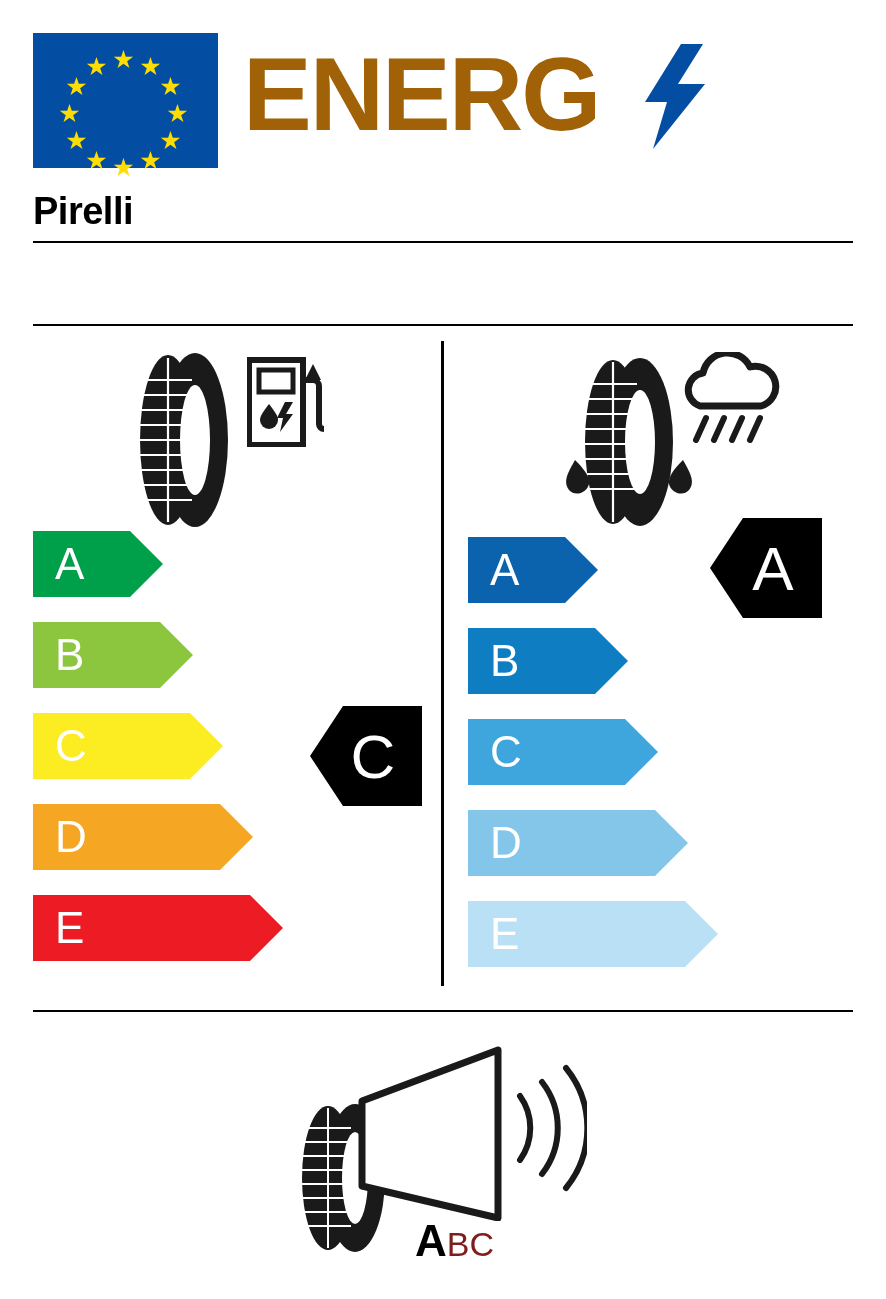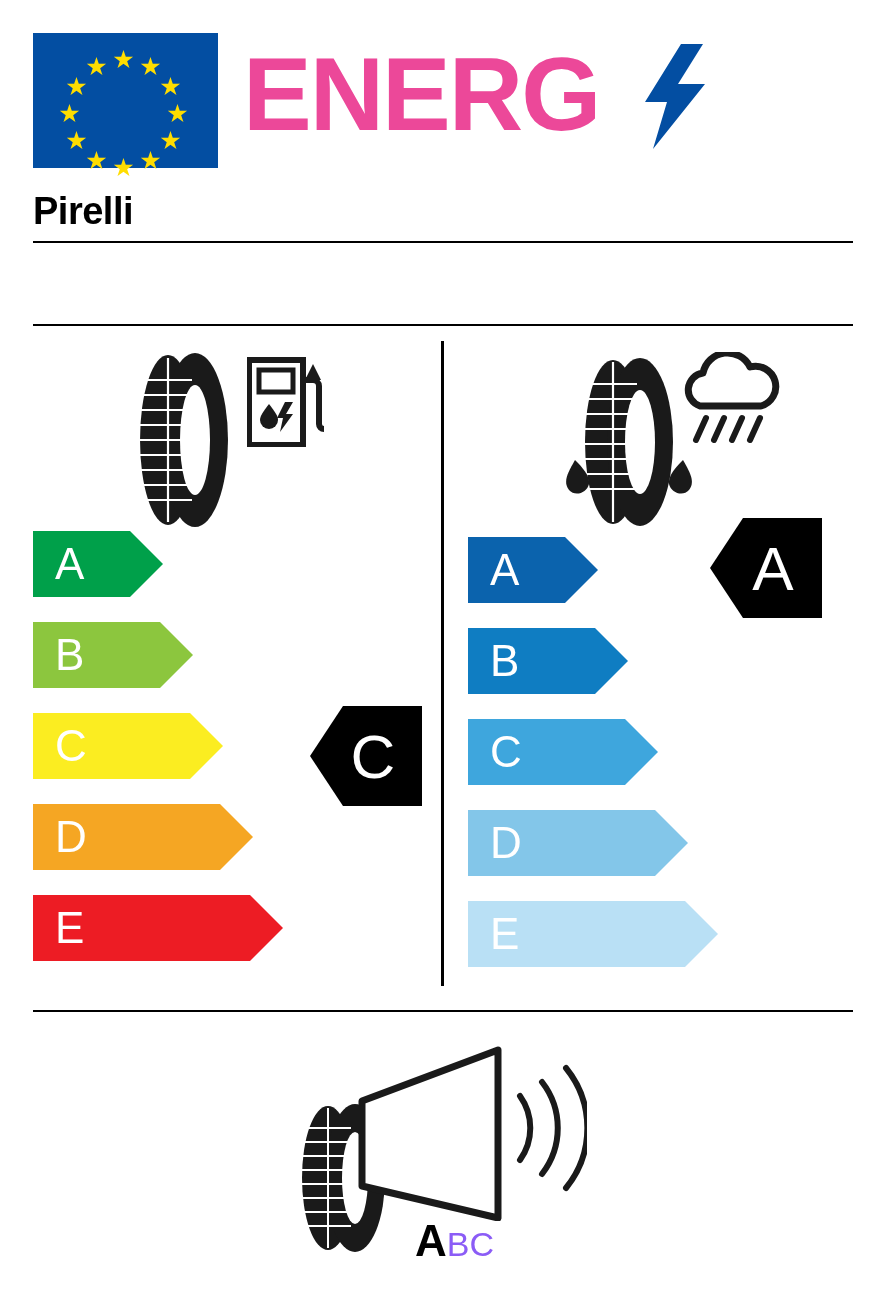--- a/index.html
+++ b/index.html
@@ -37,21 +37,21 @@
     height: 25px;
     text-align: center;
   }
   .energ-word {
     position: absolute;
     left: 243px;
     top: 43px;
     font-size: 103px;
     line-height: 103px;
     font-weight: bold;
-    color: #ec4899;
+    color: #a16207;
     letter-spacing: -2px;
     font-family: "Liberation Sans", sans-serif;
   }
   .bolt {
     position: absolute;
     left: 645px;
     top: 44px;
     width: 60px;
     height: 105px;
   }
@@ -140,21 +140,21 @@
     position: absolute;
     font-family: "Liberation Sans", sans-serif;
   }
   .noise-class .sel {
     font-size: 44px;
     font-weight: bold;
     color: #000000;
   }
   .noise-class .rest {
     font-size: 34px;
-    color: #8b5cf6;
+    color: #7f1d1d;
   }
 </style>
 </head>
 <body>
 
 <div id="label">
 
   <div class="eu-flag">
     <div class="eu-star" style="left:78px;  top:14px;">★</div>
     <div class="eu-star" style="left:105px; top:21px;">★</div>

